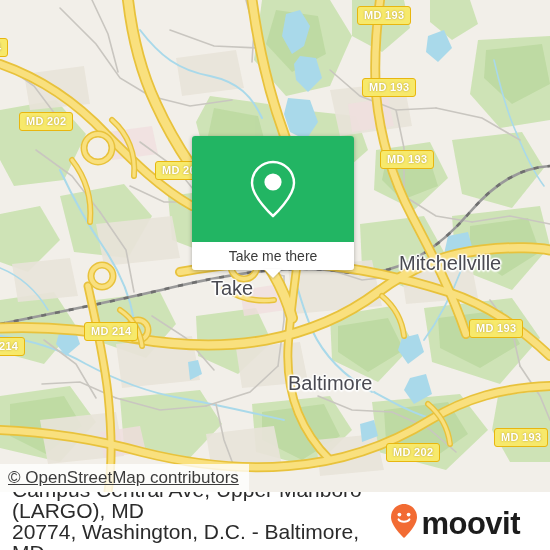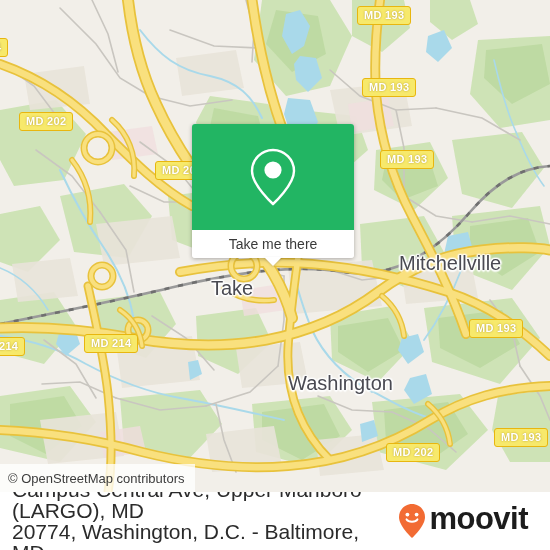--- a/index.html
+++ b/index.html
@@ -46,21 +46,21 @@
     text-shadow:
       1.5px 0 1.5px #fff, -1.5px 0 1.5px #fff,
       0 1.5px 1.5px #fff, 0 -1.5px 1.5px #fff,
       1px 1px 1.5px #fff, -1px -1px 1.5px #fff,
       1px -1px 1.5px #fff, -1px 1px 1.5px #fff;
   }
 
   
   .card {
     position: absolute;
-    left: 192px; top: 124px;
+    left: 192px; top: 136px;
     width: 162px; height: 134px;
     border-radius: 3px;
     box-shadow: 0 1px 4px rgba(0,0,0,.30);
     overflow: visible;
   }
   .card-body {
     width: 100%; height: 106px;
     background: #22b563;
     border-radius: 3px 3px 0 0;
     display: flex; align-items: center; justify-content: center;
@@ -86,22 +86,23 @@
 
   
   .attrib {
     position: absolute;
     left: 0; top: 464px;
     height: 28px;
     background: rgba(255,255,255,.78);
     display: flex; align-items: center;
     padding: 0 10px 0 8px;
     color: #3c3c3c;
-    font-size: 13px;
+    font-size: 17px;
     white-space: nowrap;
+    text-decoration: underline;
   }
 
   
   .footer {
     position: absolute;
     left: 0; top: 492px;
     width: 550px; height: 58px;
     background: #fff;
     overflow: hidden;
   }
@@ -117,22 +118,22 @@
   }
   .addr {
     flex: 1 1 auto;
     color: #2b2b2b;
     font-size: 21px;
     line-height: 21px;
     max-width: 400px;
   }
   .brand {
     flex: 0 0 auto;
-    display: flex; align-items: flex-start;
-    margin-right: 12px;
+    display: flex; align-items: flex-end;
+    margin-right: 20px;
   }
   .brand-word {
     font-size: 31px;
     font-weight: bold;
     color: #1c1c1c;
     letter-spacing: -.5px;
     line-height: 31px;
     margin-left: 2px;
   }
 </style>
@@ -330,31 +331,31 @@
           <path d="M224,288 C238,298 256,302 274,300"></path>
           <path d="M120,310 C132,318 140,330 142,346"></path>
           <path d="M382,296 C394,306 402,320 404,336"></path>
           <path d="M428,404 C440,414 448,428 450,444"></path>
         </g>
       </g>
     </svg>
 
     <div class="place" style="left:211px; top:277px;">Take</div>
     <div class="place" style="left:399px; top:252px;">Mitchellville</div>
-    <div class="place" style="left:288px; top:372px;">Washington</div>
+    <div class="place" style="left:288px; top:372px;">Baltimore</div>
 
     <div class="shield" style="left:357px; top:6px;">MD 193</div>
     <div class="shield" style="left:362px; top:78px;">MD 193</div>
     <div class="shield" style="left:380px; top:150px;">MD 193</div>
     <div class="shield" style="left:469px; top:319px;">MD 193</div>
     <div class="shield" style="left:494px; top:428px;">MD 193</div>
     <div class="shield" style="left:19px; top:112px;">MD 202</div>
     <div class="shield" style="left:155px; top:161px;">MD 20</div>
     <div class="shield" style="left:386px; top:443px;">MD 202</div>
-    <div class="shield" style="left:84px; top:334px;">MD 214</div>
+    <div class="shield" style="left:84px; top:322px;">MD 214</div>
     <div class="shield" style="left:-8px; top:337px;">214</div>
     <div class="shield" style="left:-12px; top:38px;">4</div>
 
     <div class="card">
       <div class="card-body">
         <svg width="56" height="62" viewBox="0 0 56 62">
           <path d="M28 4 C16.4 4 7 13.4 7 25 C7 39 28 58 28 58 C28 58 49 39 49 25 C49 13.4 39.6 4 28 4 Z" fill="none" stroke="#ffffff" stroke-width="2.4"></path>
           <circle cx="28" cy="24" r="8.6" fill="#ffffff"></circle>
         </svg>
       </div>

